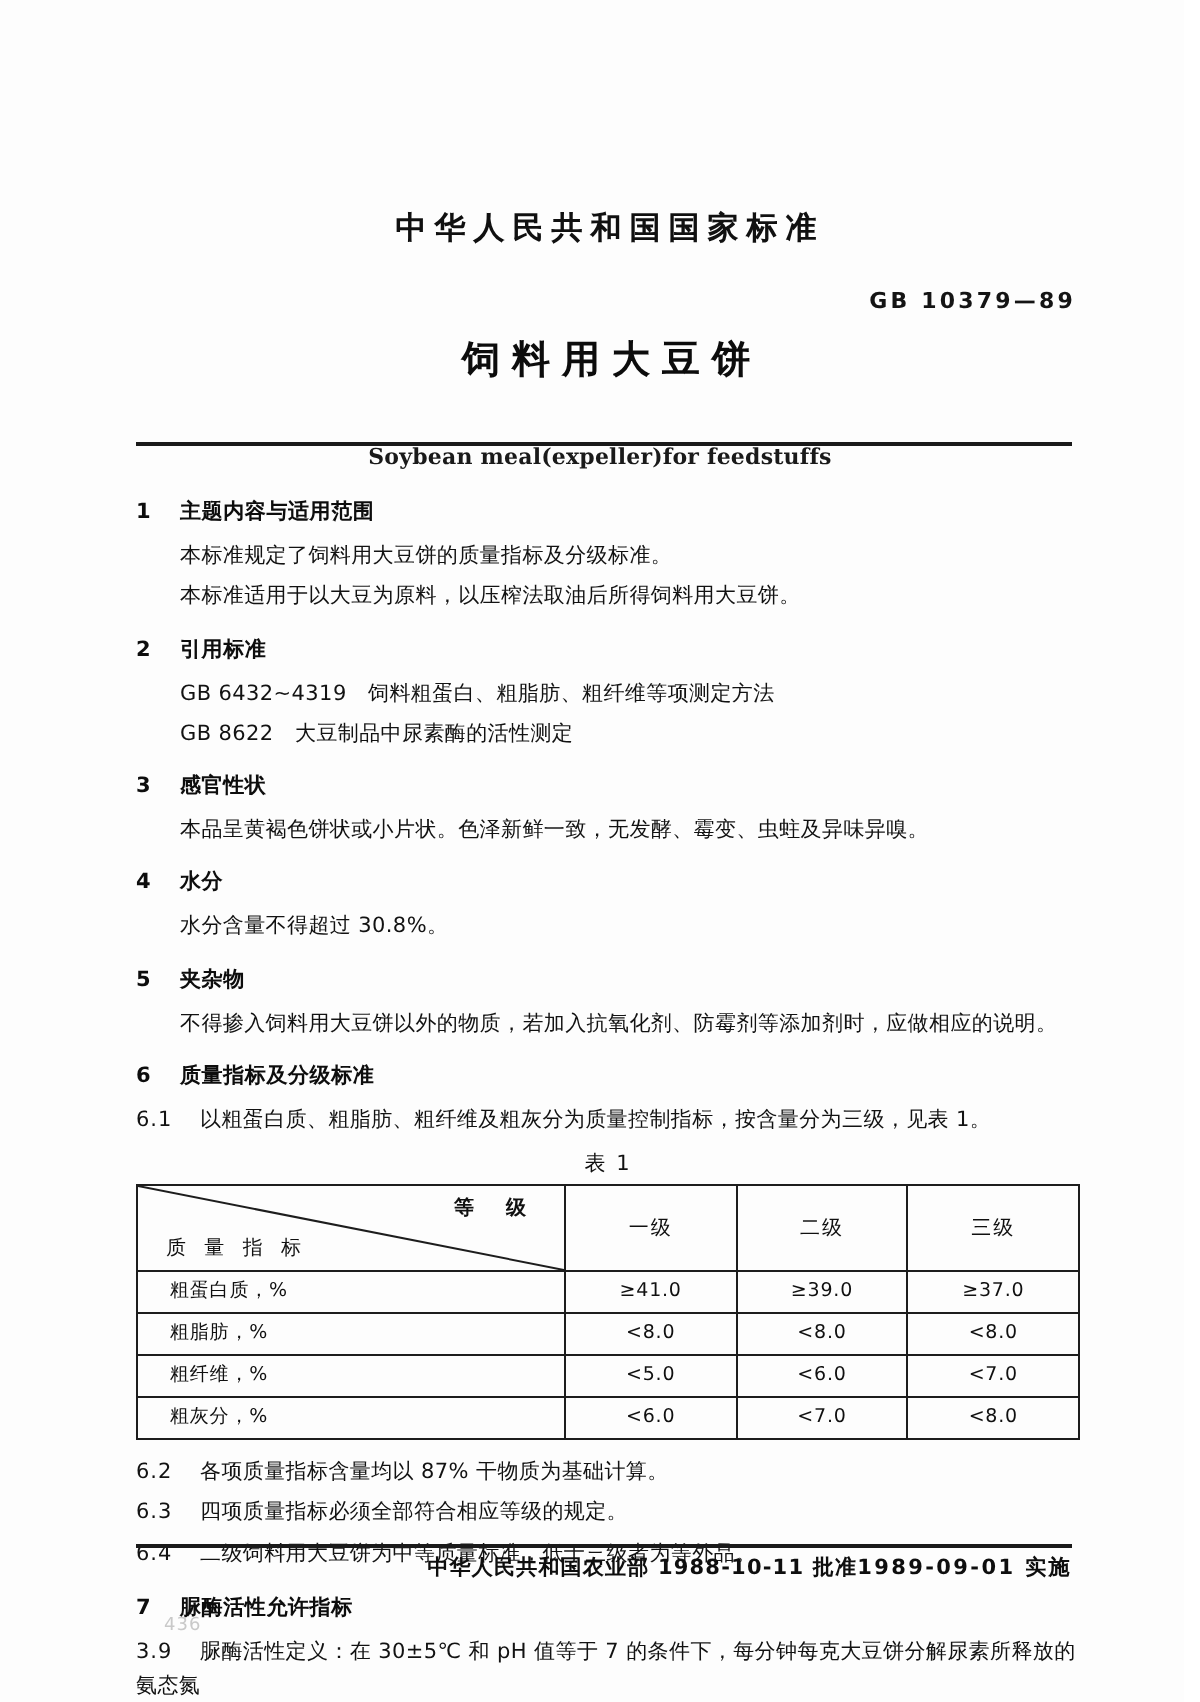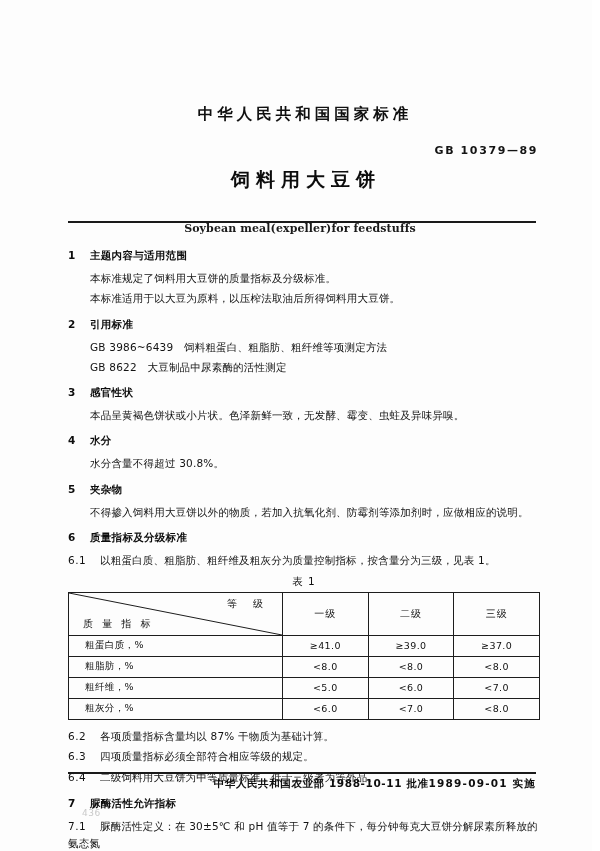--- a/index.html
+++ b/index.html
@@ -149,21 +149,21 @@
   th.corner .diag {
     position: absolute;
     left: 0; top: 0;
     width: 100%; height: 100%;
     pointer-events: none;
   }
   th.corner .lbl-grade {
     position: absolute;
     right: 16px;
     top: 4px;
-    font-weight: normal;
+    font-weight: bold;
     letter-spacing: 3px;
     font-size: 10px;
   }
   th.corner .lbl-index {
     position: absolute;
     left: 14px;
     bottom: 4px;
     font-weight: normal;
     letter-spacing: 3px;
     font-size: 10px;
@@ -231,21 +231,21 @@
 
     <div class="sec-head">
       <span class="num">1</span><span>主题内容与适用范围</span>
     </div>
     <p class="para">本标准规定了饲料用大豆饼的质量指标及分级标准。</p>
     <p class="para">本标准适用于以大豆为原料，以压榨法取油后所得饲料用大豆饼。</p>
 
     <div class="sec-head">
       <span class="num">2</span><span>引用标准</span>
     </div>
-    <p class="para">GB 3986~6439　饲料粗蛋白、粗脂肪、粗纤维等项测定方法</p>
+    <p class="para">GB 6432~4319　饲料粗蛋白、粗脂肪、粗纤维等项测定方法</p>
     <p class="para">GB 8622　大豆制品中尿素酶的活性测定</p>
 
     <div class="sec-head">
       <span class="num">3</span><span>感官性状</span>
     </div>
     <p class="para">本品呈黄褐色饼状或小片状。色泽新鲜一致，无发酵、霉变、虫蛀及异味异嗅。</p>
 
     <div class="sec-head">
       <span class="num">4</span><span>水分</span>
     </div>
@@ -312,21 +312,21 @@
       <span class="num">6.3</span><span>四项质量指标必须全部符合相应等级的规定。</span>
     </p>
     <p class="sub-para">
       <span class="num">6.4</span><span>二级饲料用大豆饼为中等质量标准，低于三级者为等外品。</span>
     </p>
 
     <div class="sec-head">
       <span class="num">7</span><span>脲酶活性允许指标</span>
     </div>
     <p class="sub-para">
-      <span class="num">7.1</span><span>脲酶活性定义：在 30±5℃ 和 pH 值等于 7 的条件下，每分钟每克大豆饼分解尿素所释放的氨态氮</span>
+      <span class="num">3.9</span><span>脲酶活性定义：在 30±5℃ 和 pH 值等于 7 的条件下，每分钟每克大豆饼分解尿素所释放的氨态氮</span>
     </p>
   </div>
 
   <div class="rule-bottom"></div>
   <div class="footer">
     <span class="approve">中华人民共和国农业部 1988-10-11 批准</span>
     <span class="effective">1989-09-01 实施</span>
   </div>
   <div class="page-number">436</div>
 

